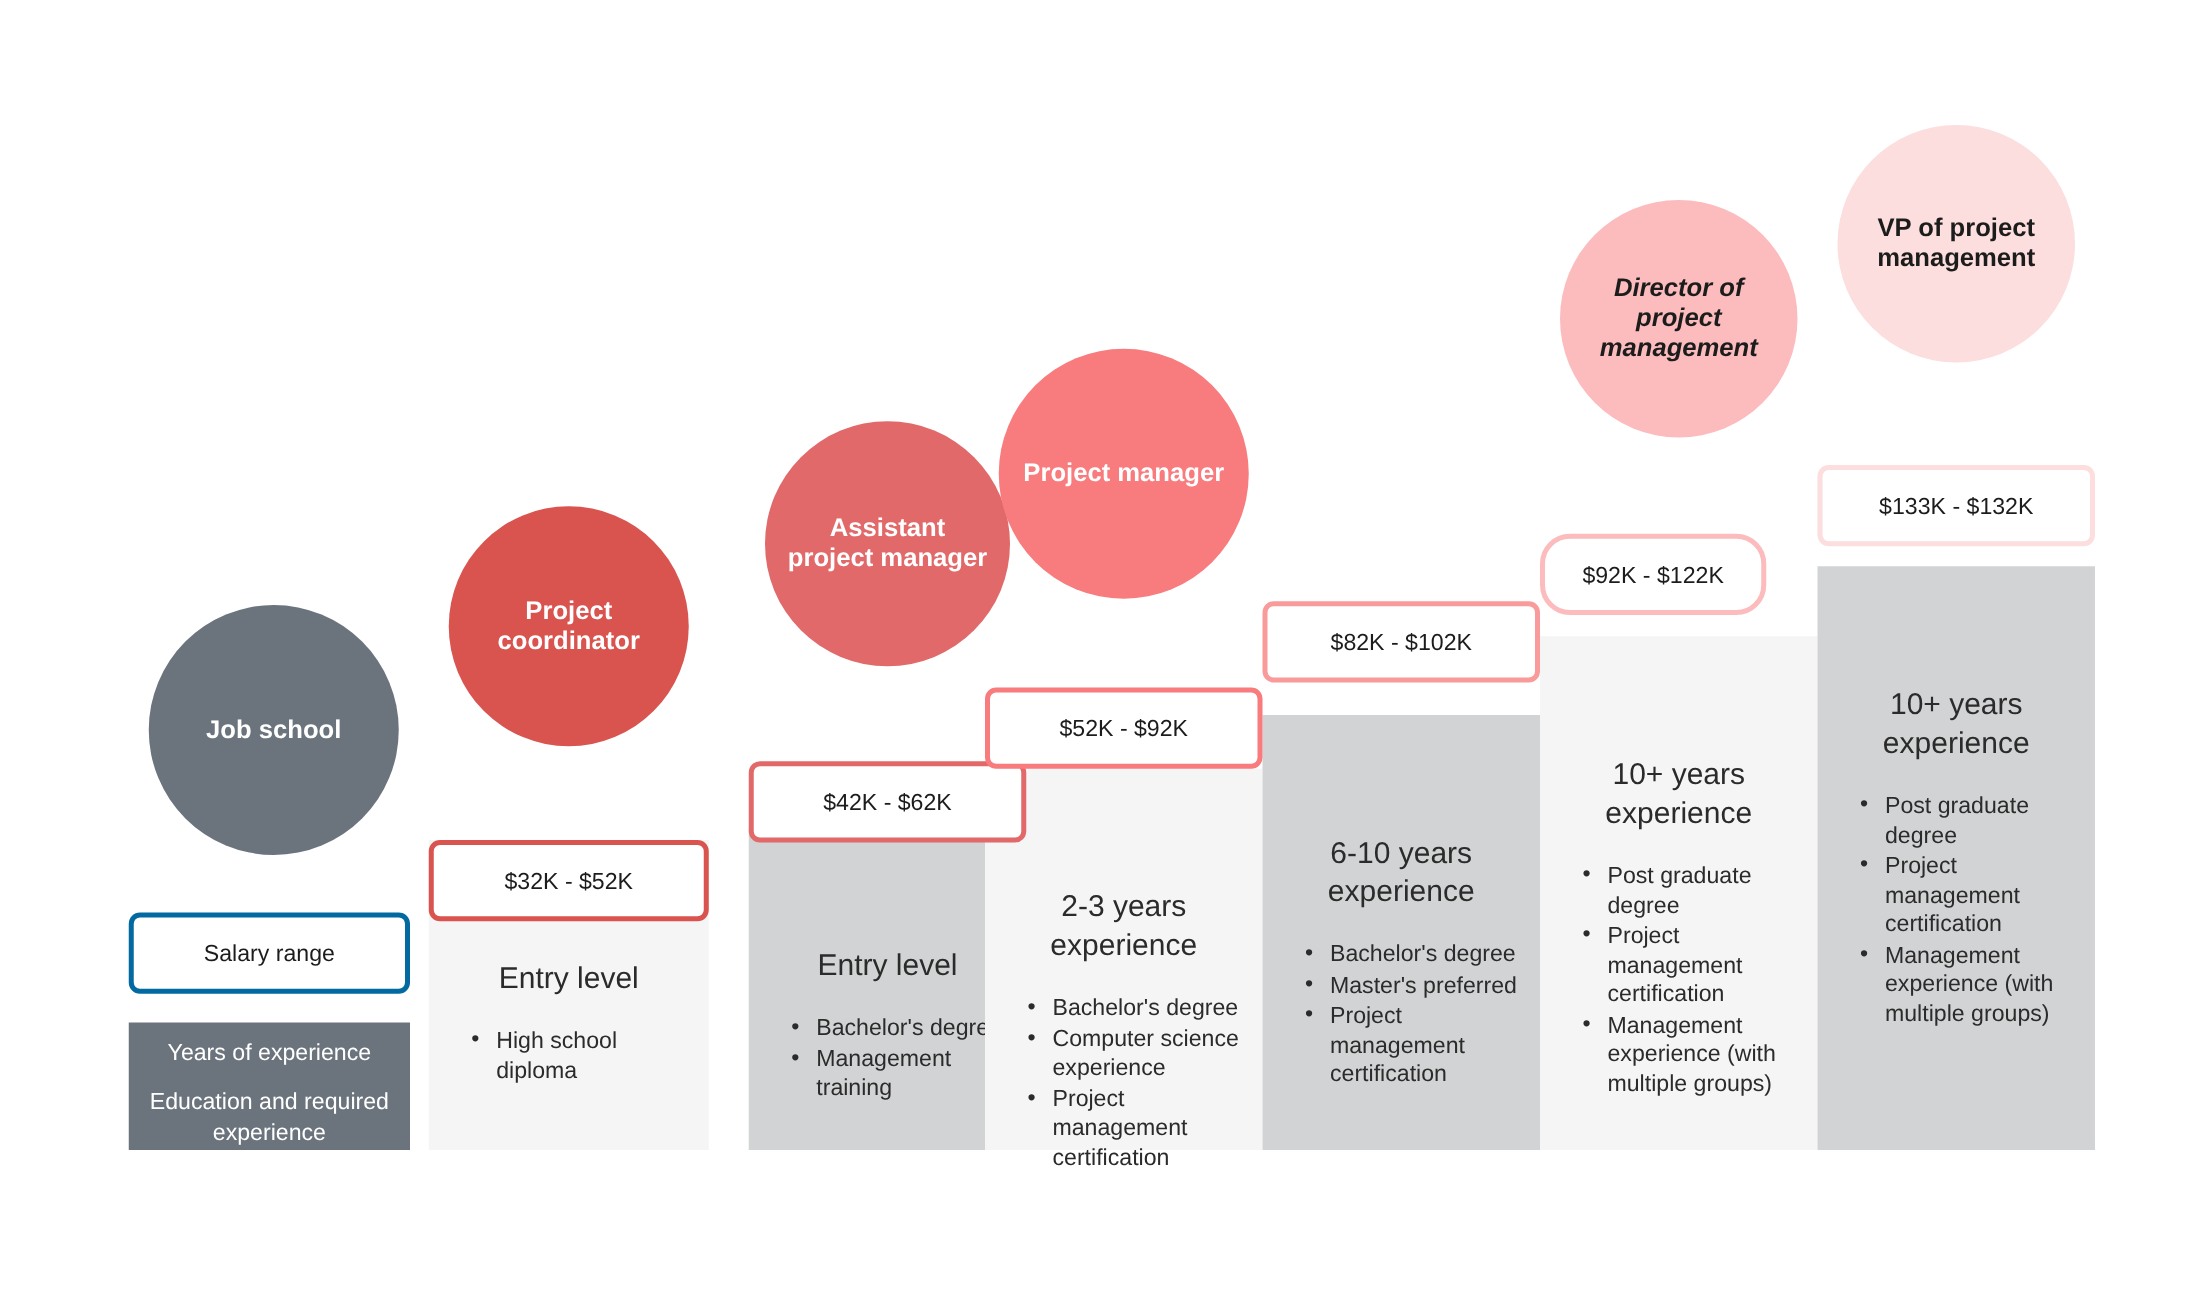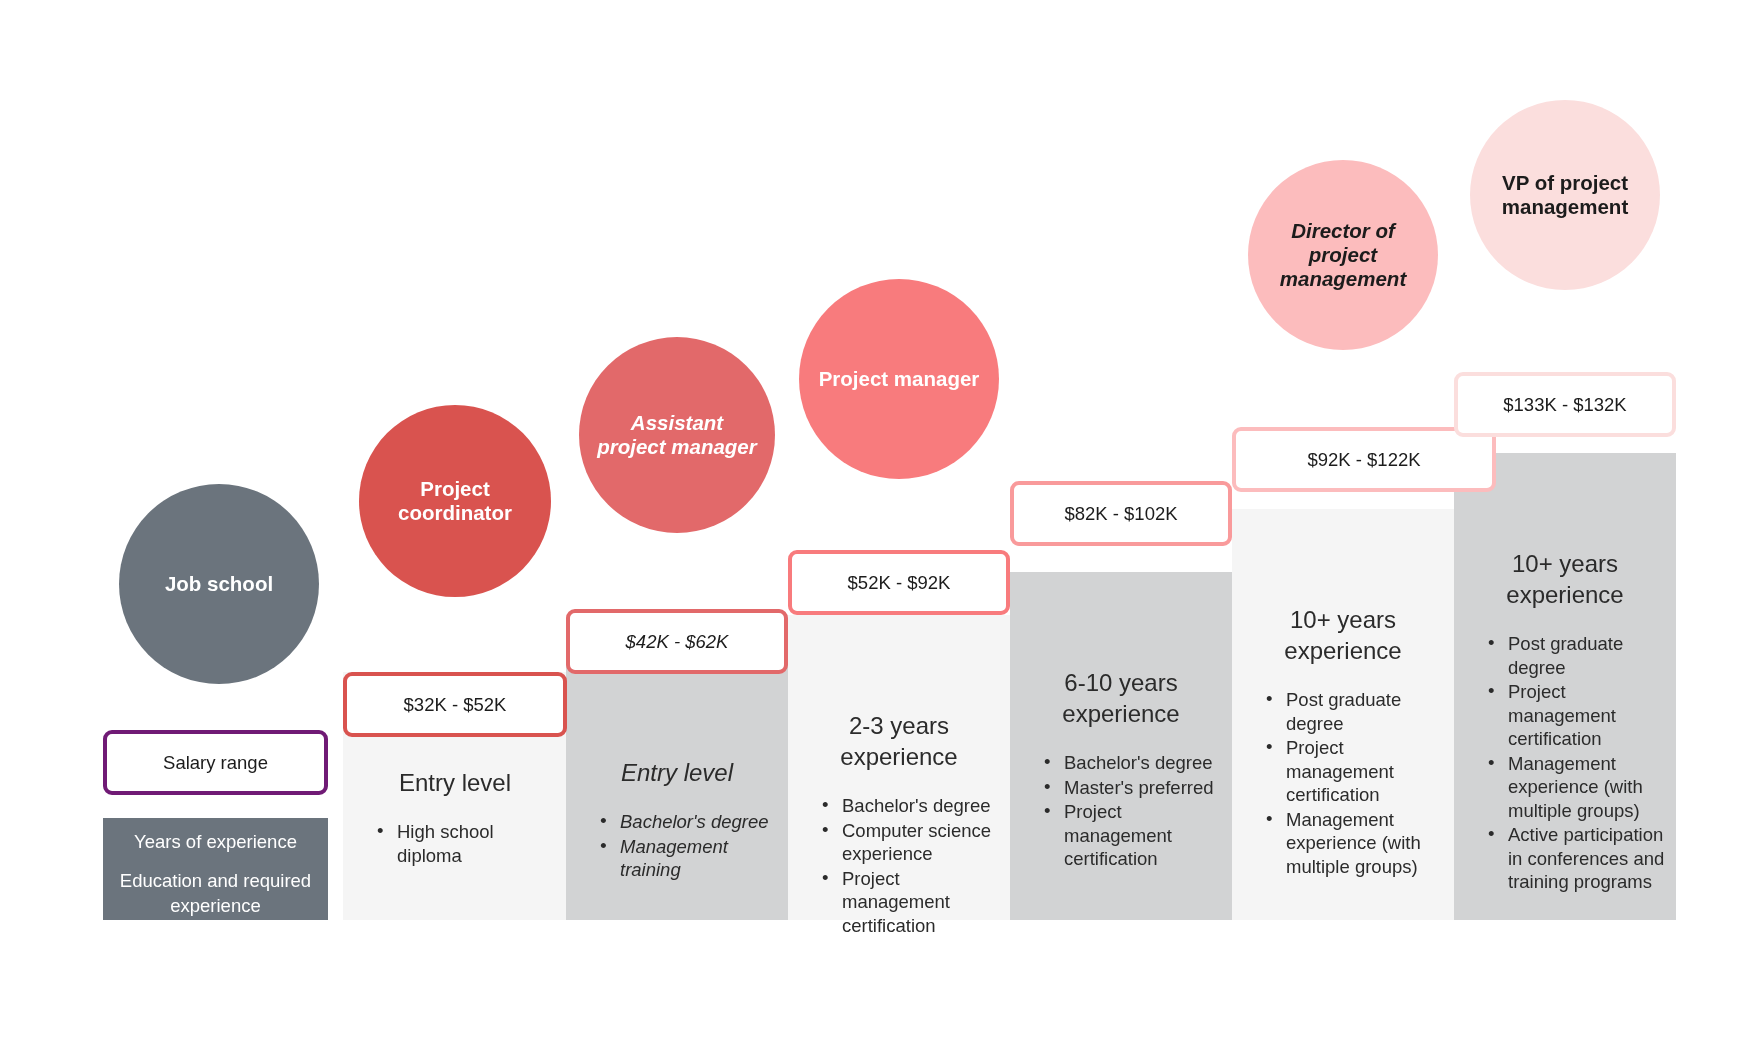--- a/index.html
+++ b/index.html
@@ -48,21 +48,21 @@
     font-size: 20.5px;
     box-sizing: border-box;
   }
   .legend-salary {
     position: absolute;
     left: 0px;
     top: 730px;
     width: 225px;
     height: 65px;
     box-sizing: border-box;
-    border: 4px solid #701a75;
+    border: 4px solid #0369a1;
     border-radius: 9px;
     background: #ffffff;
     display: flex;
     align-items: center;
     justify-content: center;
     color: #1c1c1c;
     font-size: 18.5px;
   }
   .legend-body {
     position: absolute;
@@ -175,21 +175,21 @@
         <div class="role-salary" style="left: 0px; top: 672px; width: 224px; height: 65px; border-width: 4px; border-color: rgb(217, 83, 79);">
           <span>$32K - $52K</span>
         </div>
         <div class="role-body" style="left: 0px; top: 672px; width: 224px; height: 248px; background: rgb(245, 245, 245);">
           <div class="role-exp" style="padding-top: 95px;">Entry level</div>
           <ul class="role-list" style="margin-top: 22px;">
             <li>High school diploma</li>
           </ul>
         </div>
       </div>
-      <div class="role-col" style="left: 566px; width: 222px; font-style: italic;">
+      <div class="role-col" style="left: 599px; width: 222px;">
         <div class="role-circle" style="width: 196px; height: 196px; left: 13px; top: 337px; background: rgb(226, 105, 106); color: rgb(255, 255, 255); font-size: 20.5px;">
           <span>
             <span style="display:block">Assistant</span>
             <span style="display:block">project manager</span>
           </span>
         </div>
         <div class="role-salary" style="left: 0px; top: 609px; width: 222px; height: 65px; border-width: 4px; border-color: rgb(226, 105, 106);">
           <span>$42K - $62K</span>
         </div>
         <div class="role-body" style="left: 0px; top: 662px; width: 222px; height: 258px; background: rgb(210, 211, 212);">
@@ -232,21 +232,21 @@
         </div>
       </div>
       <div class="role-col" style="left: 1232px; width: 222px;">
         <div class="role-circle" style="width: 190px; height: 190px; left: 16px; top: 160px; background: rgb(252, 188, 189); color: rgb(28, 28, 28); font-size: 20.5px; font-style: italic;">
           <span>
             <span style="display:block">Director of</span>
             <span style="display:block">project</span>
             <span style="display:block">management</span>
           </span>
         </div>
-        <div class="role-salary" style="left: 0px; top: 427px; width: 264px; height: 65px; border-width: 4px; border-color: rgb(252, 188, 189);">
+        <div class="role-salary" style="left: 0px; top: 427px; width: 181px; height: 65px; border-width: 4px; border-color: rgb(252, 188, 189); border-radius: 24px;">
           <span>$92K - $122K</span>
         </div>
         <div class="role-body" style="left: 0px; top: 509px; width: 222px; height: 411px; background: rgb(245, 245, 245);">
           <div class="role-exp" style="padding-top: 95px;">10+ years experience</div>
           <ul class="role-list" style="margin-top: 22px;">
             <li>Post graduate degree</li>
             <li>Project management certification</li>
             <li>Management experience (with multiple groups)</li>
           </ul>
         </div>
@@ -260,19 +260,18 @@
         </div>
         <div class="role-salary" style="left: 0px; top: 372px; width: 222px; height: 65px; border-width: 4px; border-color: rgb(251, 222, 221);">
           <span>$133K - $132K</span>
         </div>
         <div class="role-body" style="left: 0px; top: 453px; width: 222px; height: 467px; background: rgb(210, 211, 212);">
           <div class="role-exp" style="padding-top: 95px;">10+ years experience</div>
           <ul class="role-list" style="margin-top: 22px;">
             <li>Post graduate degree</li>
             <li>Project management certification</li>
             <li>Management experience (with multiple groups)</li>
-            <li>Active participation in conferences and training programs</li>
           </ul>
         </div>
       </div>
     </div>
 
 </div>
 
 </body></html>

